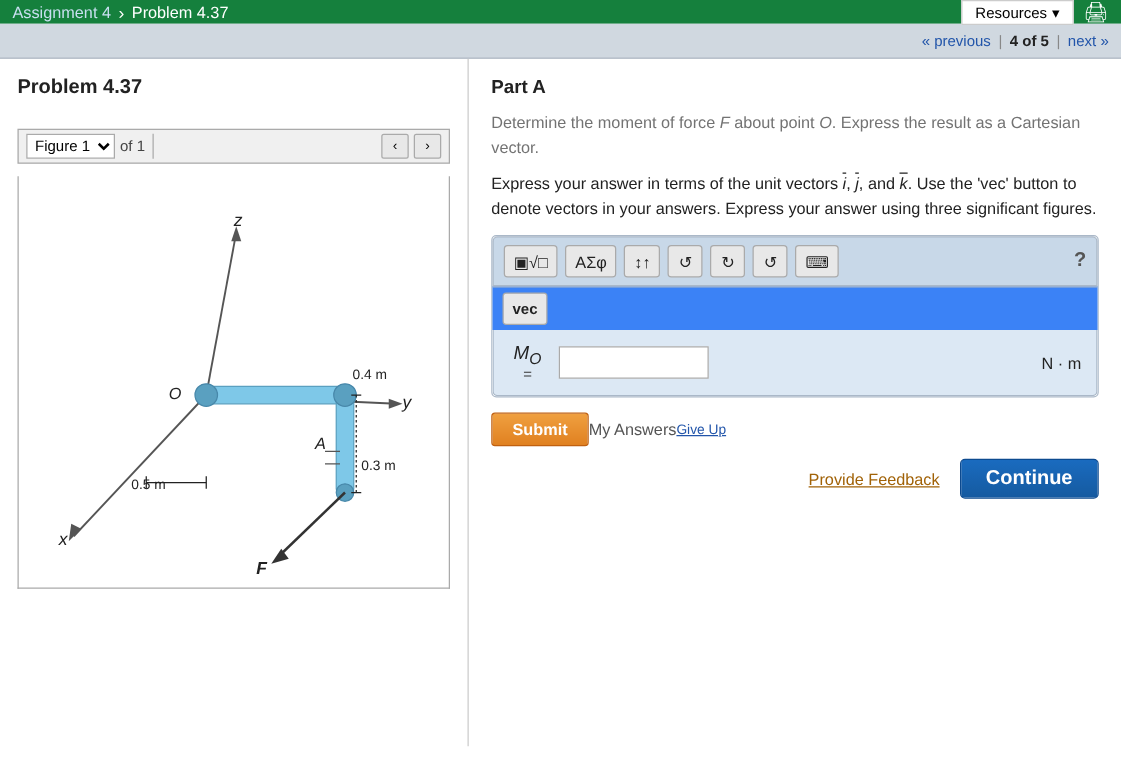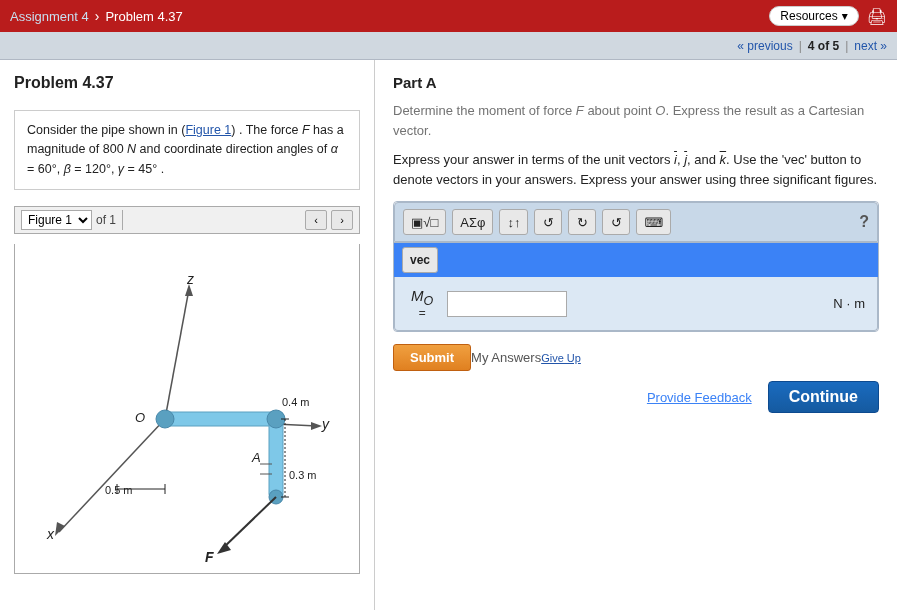--- a/index.html
+++ b/index.html
@@ -1,21 +1,21 @@
 <!DOCTYPE html>
 <html><head>
   <meta charset="utf-8">
   <style>
     * { box-sizing: border-box; margin: 0; padding: 0; }
     body { font-family: Arial, sans-serif; font-size: 13px; background: #fff; width: 897px; height: 610px; overflow: hidden; }
 
     
     .top-bar {
-      background: #b91c1c;
-      height: 32px;
+      background: #15803d;
+      height: 19px;
       display: flex;
       justify-content: space-between;
       padding: 0 10px;
     }
     .breadcrumb {
       display: flex;
       align-items: center;
       color: #fff;
       font-size: 13px;
     }
@@ -33,21 +33,21 @@
       color: #fff;
     }
     .top-bar-right {
       display: flex;
       align-items: center;
       gap: 8px;
     }
     .resources-btn {
       background: #fff;
       border: 1px solid #ccc;
-      border-radius: 10px;
+      border-radius: 0;
       padding: 2px 10px;
       font-size: 12px;
       cursor: pointer;
       display: flex;
       align-items: center;
       gap: 4px;
     }
     .print-icon {
       font-size: 16px;
       color: #fff;
@@ -305,21 +305,21 @@
 
     
     .feedback-row {
       display: flex;
       align-items: center;
       justify-content: flex-end;
       gap: 16px;
       margin-top: 10px;
     }
     .provide-feedback-link {
-      color: #3b82f6;
+      color: #a16207;
       font-size: 13px;
       text-decoration: underline;
       cursor: pointer;
     }
     .continue-btn {
       background: linear-gradient(to bottom, #1a6bbf, #155aa0);
       border: 1px solid #0d4a8f;
       border-radius: 4px;
       color: #fff;
       font-size: 16px;
@@ -355,24 +355,20 @@
   <span class="page-info">4 of 5</span>
   <span class="nav-sep">|</span>
   <a>next »</a>
 </div>
 
 <div class="main-layout">
 
   <div class="left-panel">
     <div class="problem-title">Problem 4.37</div>
 
-    <div class="problem-text-box">
-      Consider the pipe shown in (<a>Figure 1</a>) . The force <span class="math-italic">F</span> has a magnitude of 800 <span class="math-italic">N</span> and coordinate direction angles of
-      <span class="math-italic">α</span> = 60°, <span class="math-italic">β</span> = 120°, <span class="math-italic">γ</span> = 45° .
-    </div>
 
     <div class="figure-controls">
       <div class="figure-select-wrap">
         <select class="figure-select">
           <option>Figure 1</option>
         </select>
         <span class="figure-of">of 1</span>
       </div>
       <div class="figure-nav-btns">
         <button class="fig-nav-btn">‹</button>

